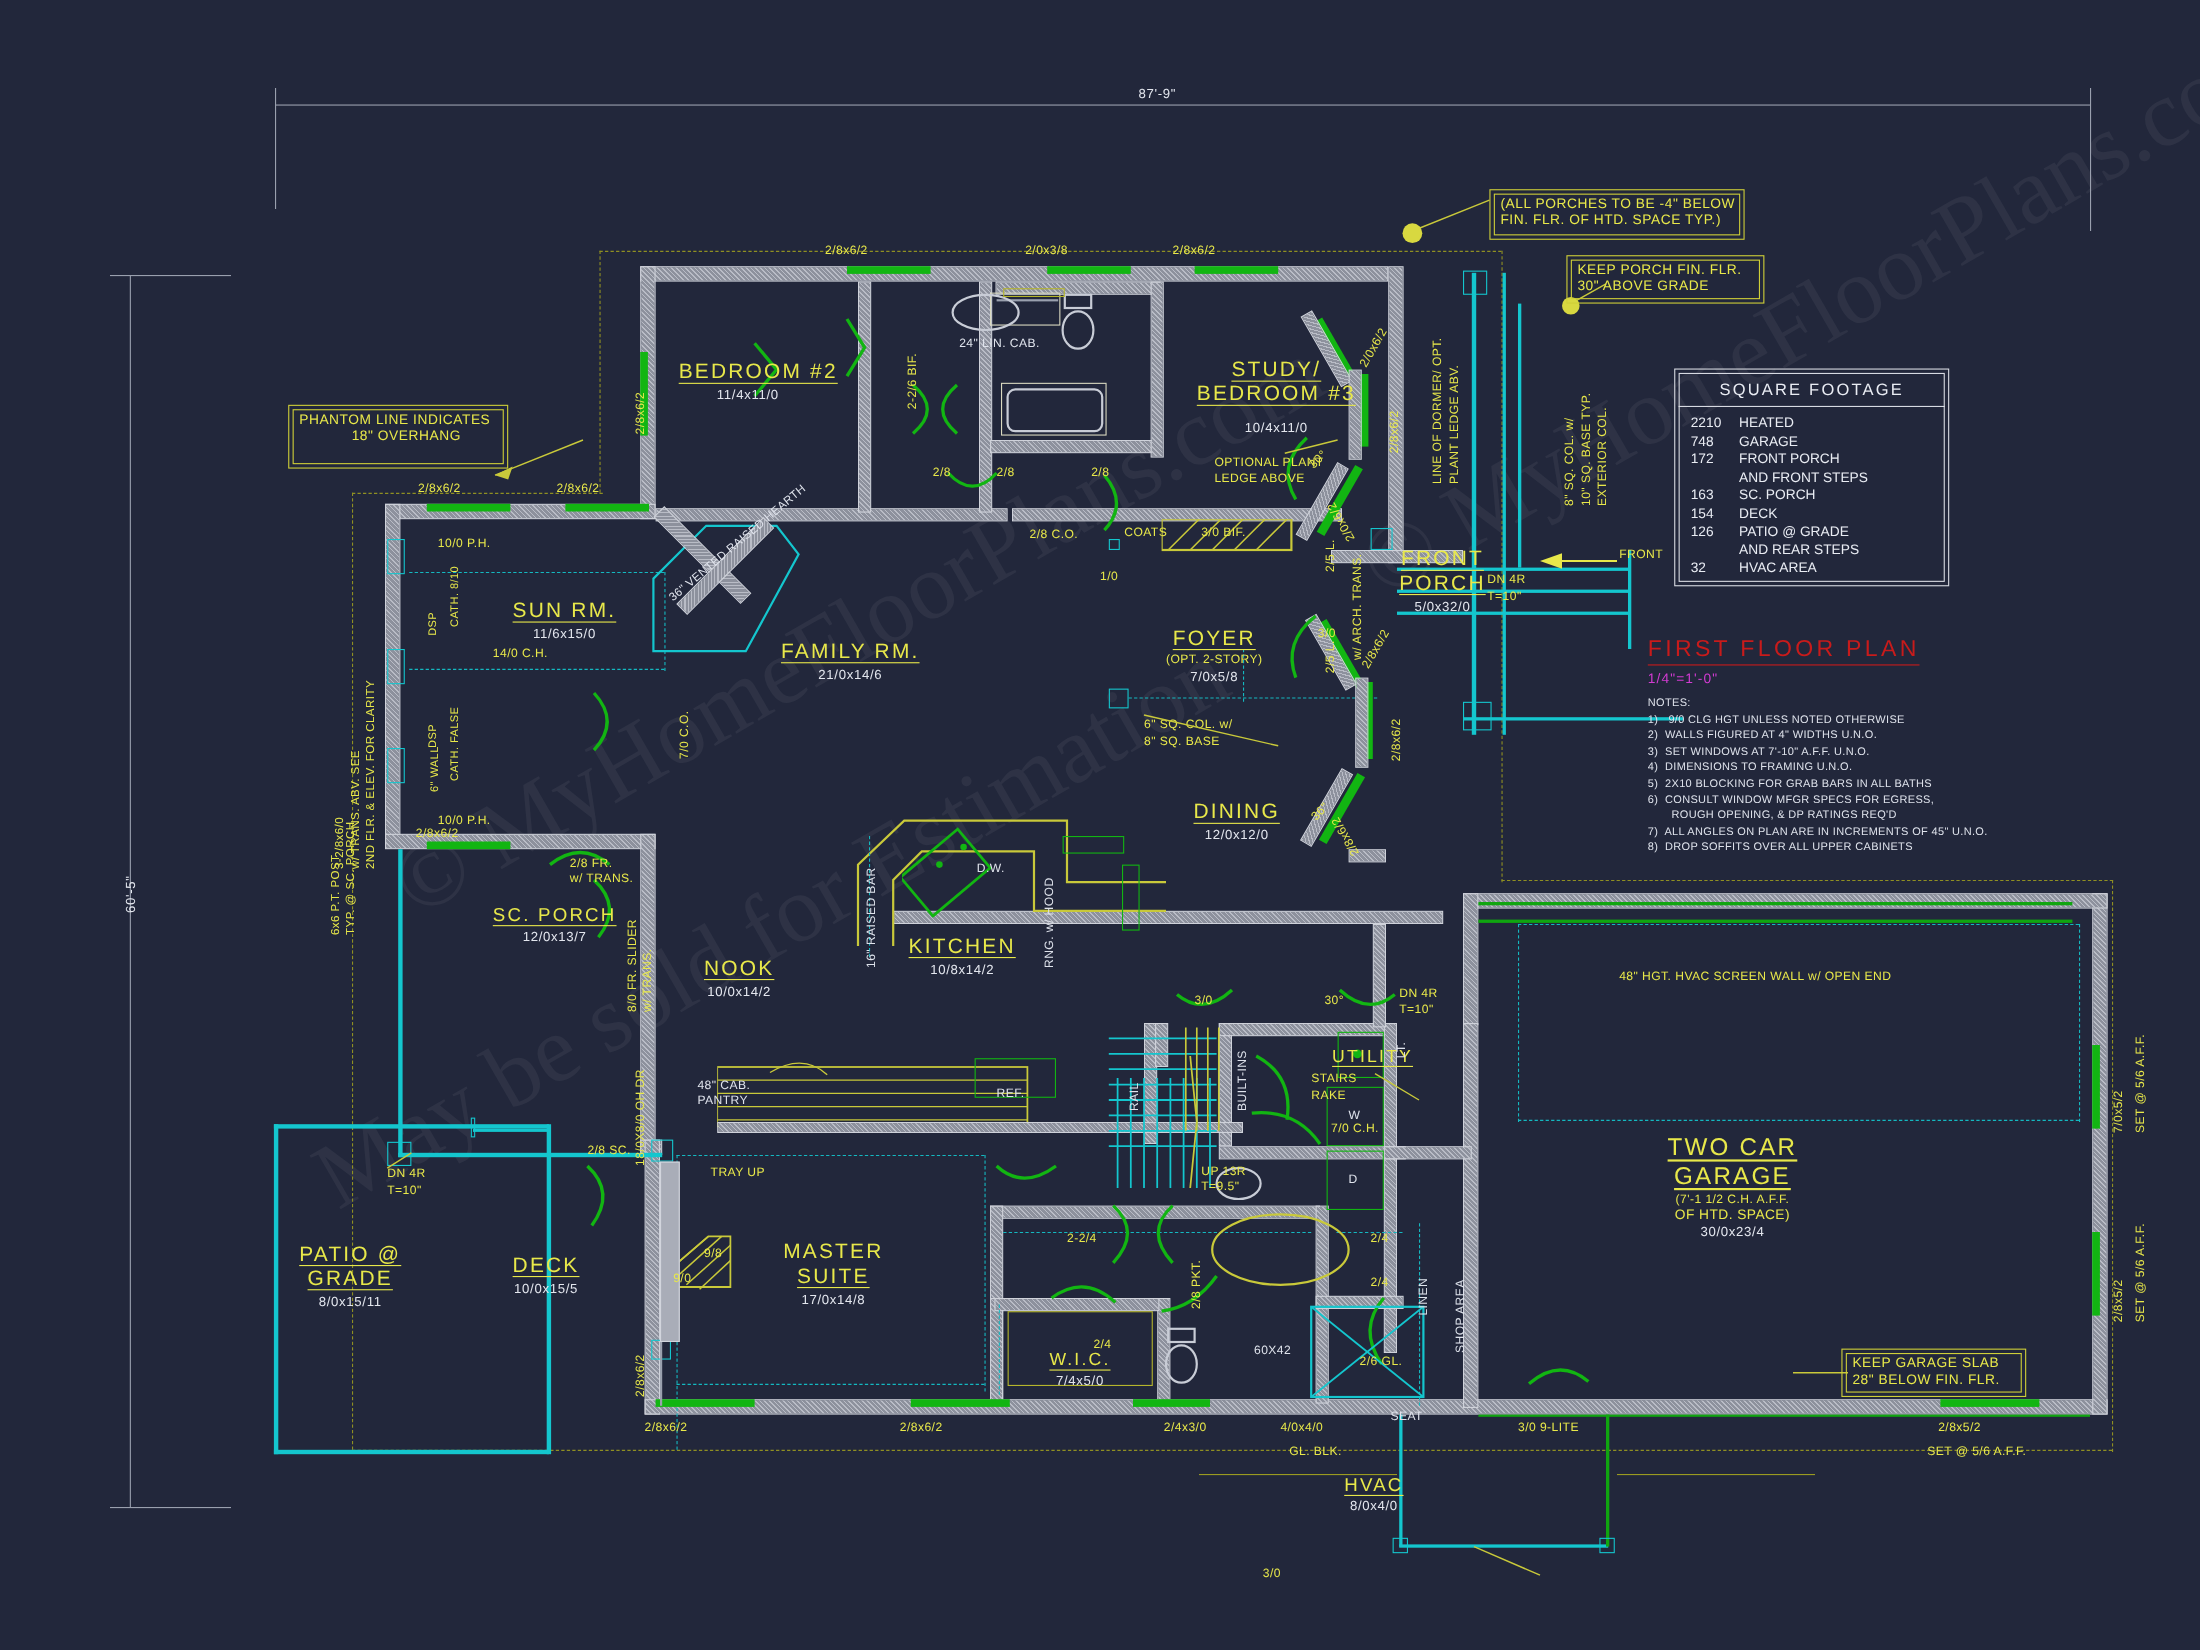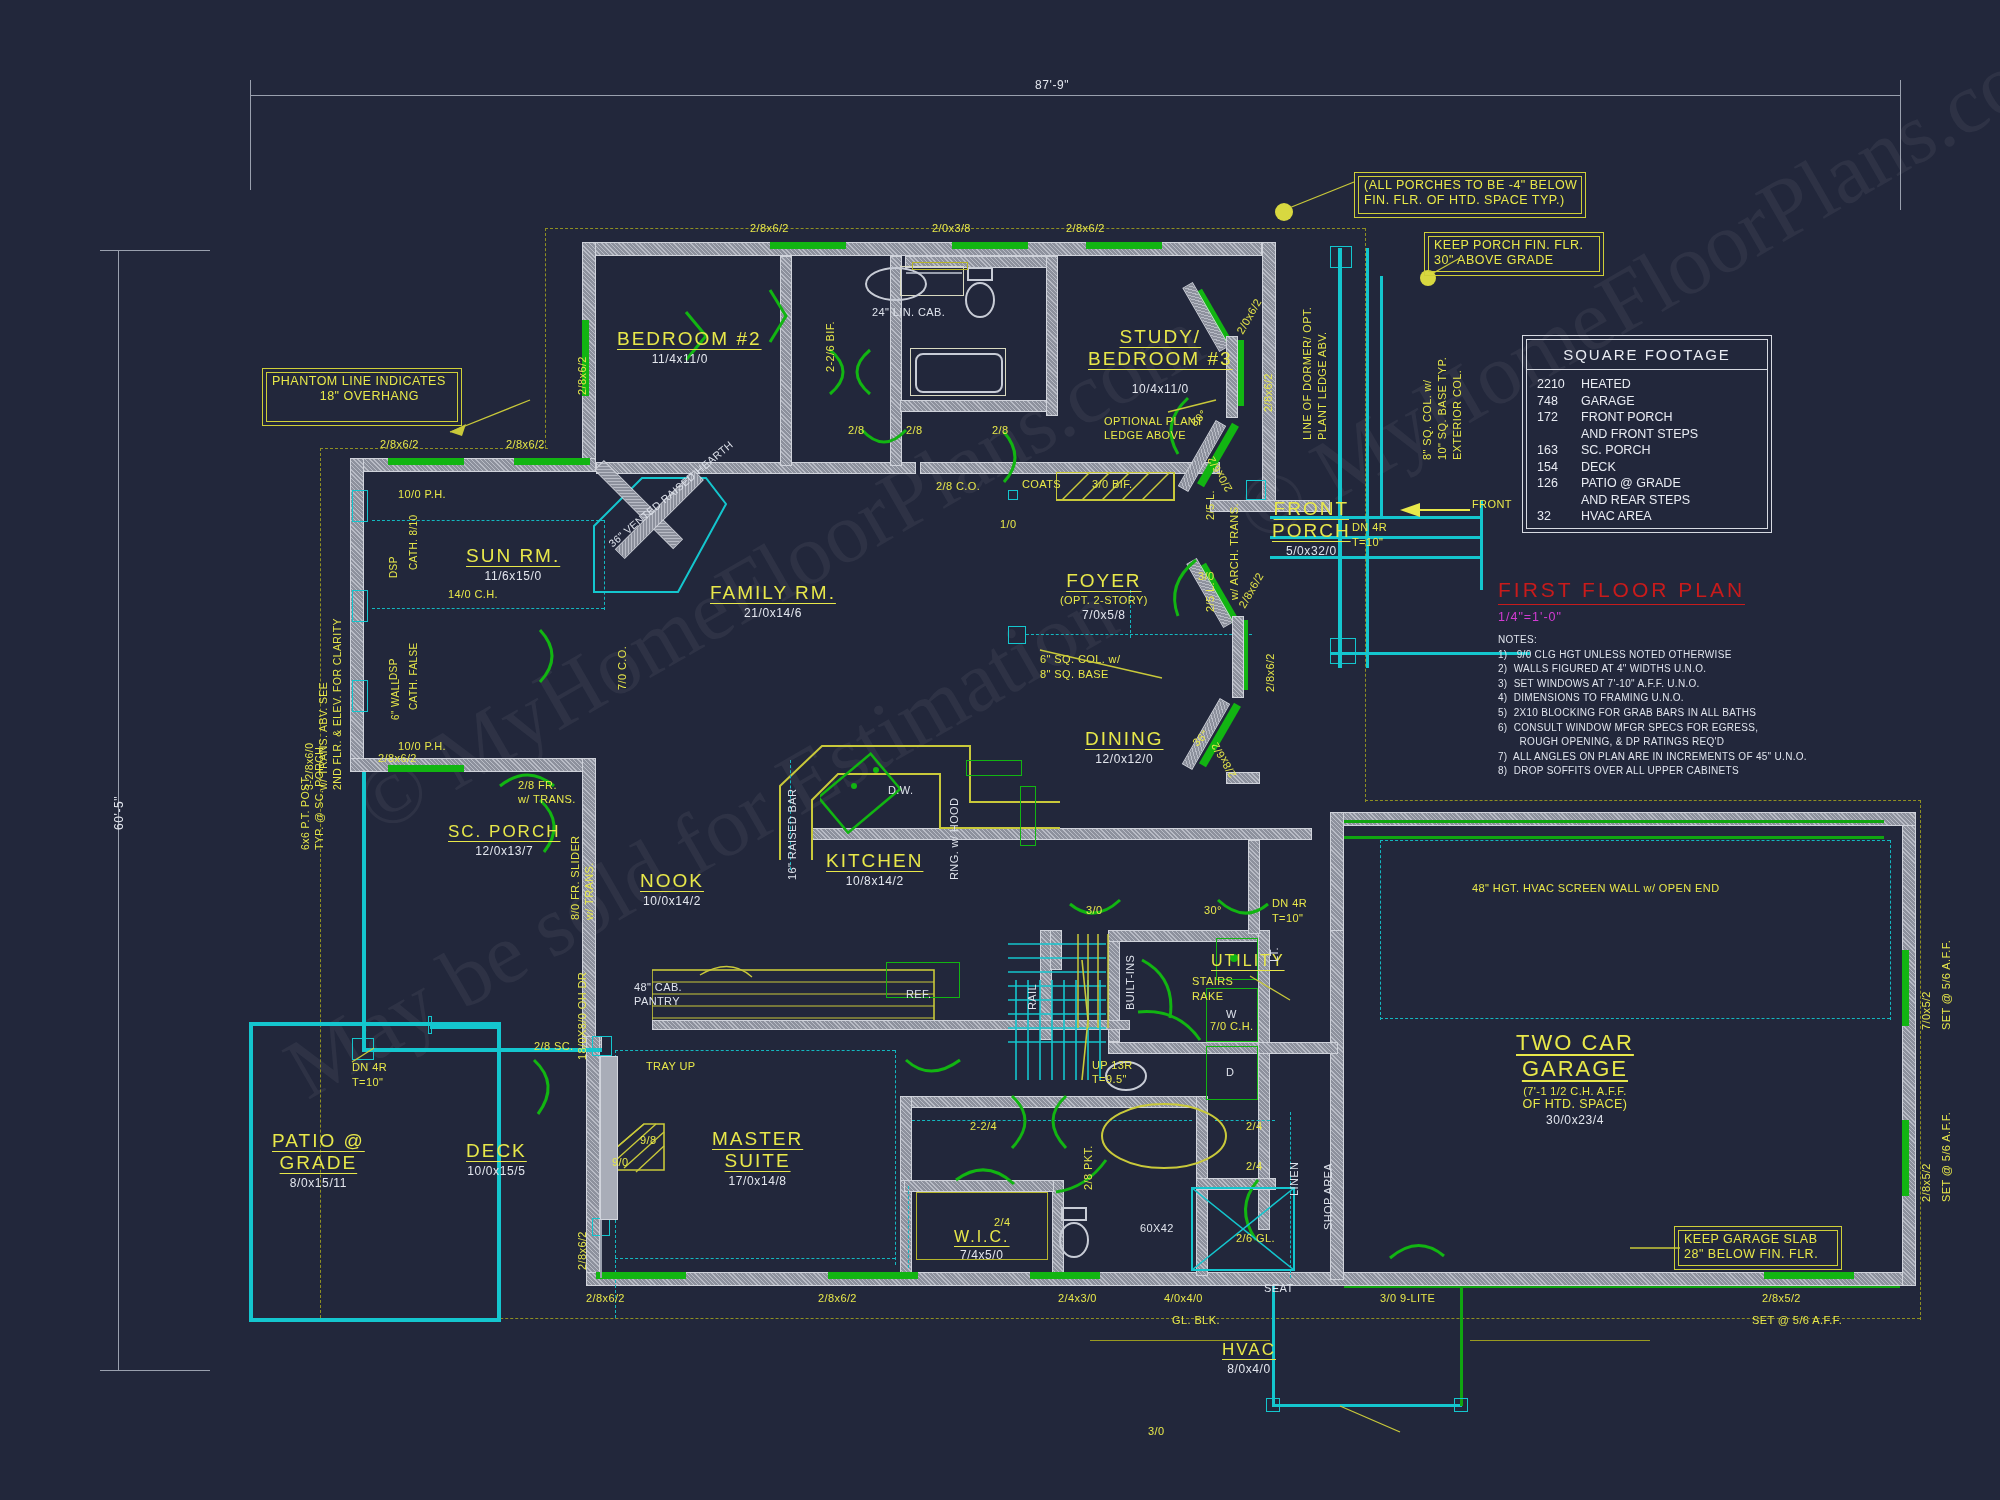--- a/index.html
+++ b/index.html
@@ -445,21 +445,21 @@
     <div class="roomc" style="text-decoration:underline;text-underline-offset:4px;">GRADE</div>
     <div class="dim" style="margin-top:2px;">8/0x15/11</div>
   </div>
 
   <div class="t" style="left:466px;top:1140px;text-align:center;">
     <div class="roomc" style="text-decoration:underline;text-underline-offset:4px;">DECK</div>
     <div class="dim" style="margin-top:2px;">10/0x15/5</div>
   </div>
 
   <div class="t" style="left:712px;top:1128px;text-align:center;">
-    <div class="roomc" style="text-decoration:underline;text-underline-offset:4px;">MASTER</div>
+    <div class="roomc" style="text-underline-offset:4px;">MASTER</div>
     <div class="roomc" style="text-decoration:underline;text-underline-offset:4px;">SUITE</div>
     <div class="dim" style="margin-top:2px;">17/0x14/8</div>
   </div>
 
   <div class="t" style="left:954px;top:1228px;text-align:center;">
     <div class="roomc" style="text-decoration:underline;text-underline-offset:4px;font-size:16px;">W.I.C.</div>
     <div class="dim" style="margin-top:2px;">7/4x5/0</div>
   </div>
 
   <div class="t" style="left:1192px;top:952px;">

